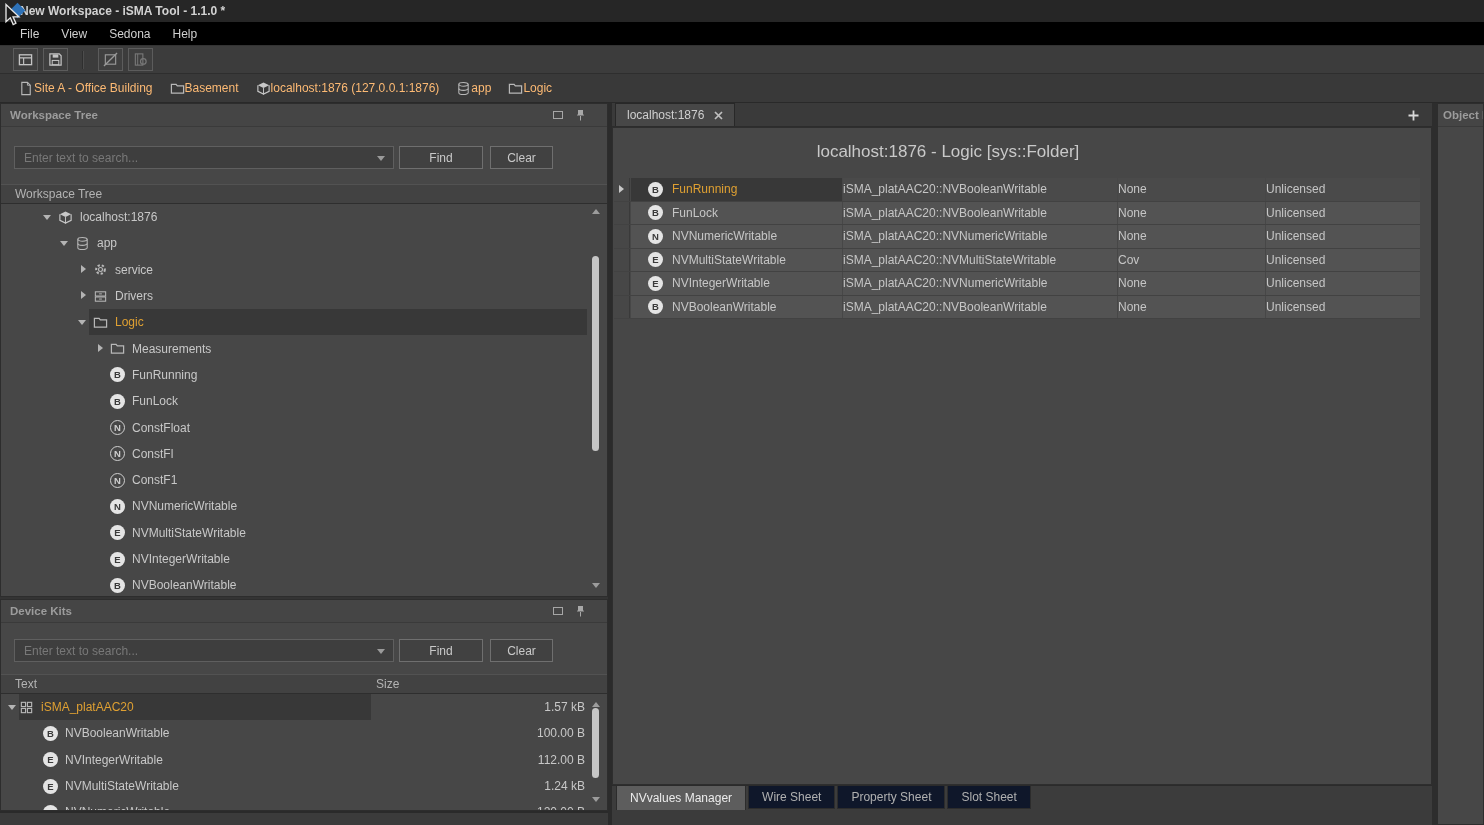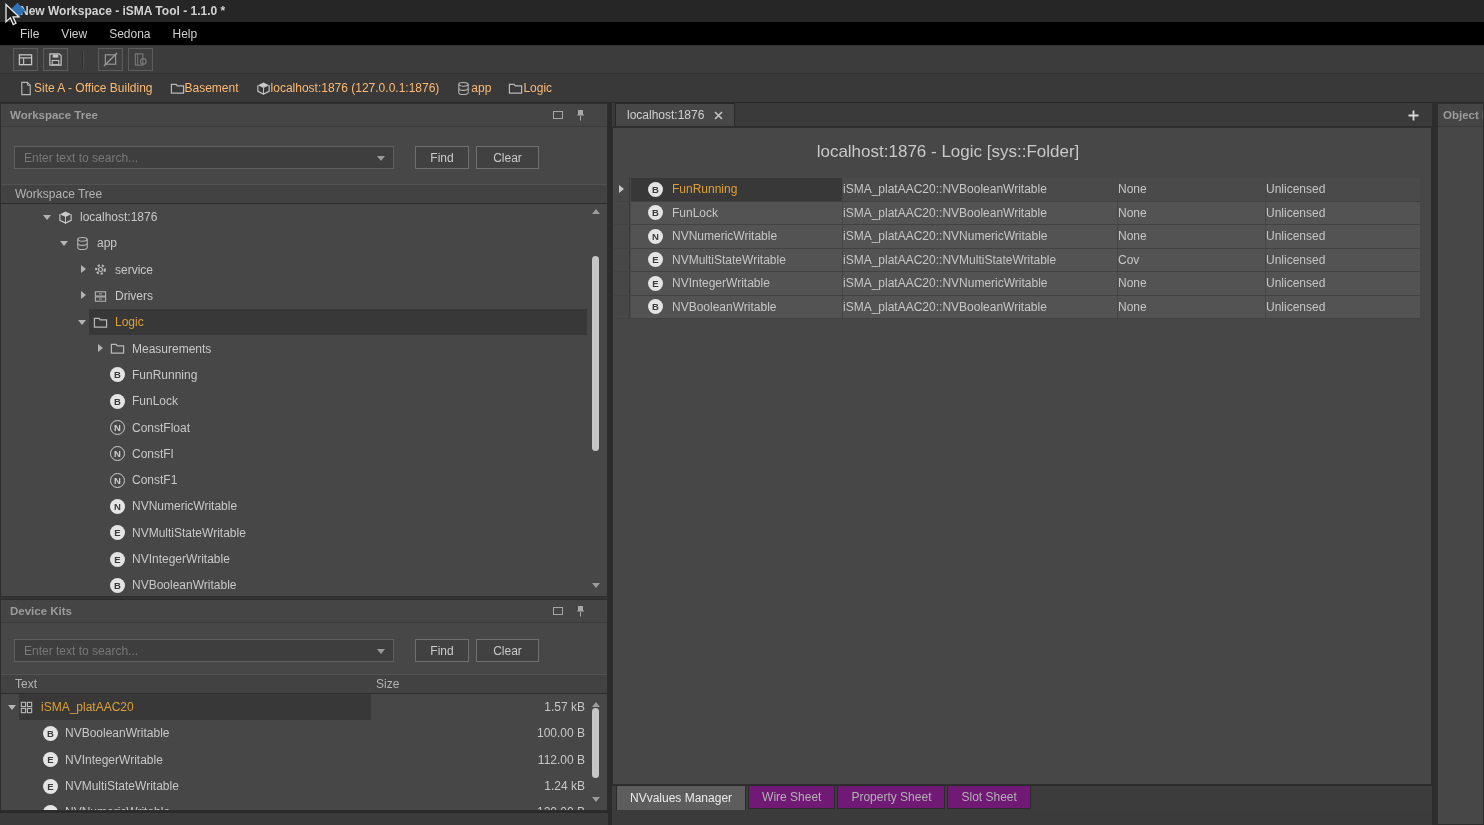--- a/index.html
+++ b/index.html
@@ -32,21 +32,21 @@
     align-items:center;padding:0 9px;font-weight:bold;color:#9c9c9c;font-size:11.5px;white-space:nowrap;overflow:hidden}
   .phicons{margin-left:auto;display:flex;align-items:center;gap:13px;padding-right:13px}
   .float-ic{width:10px;height:8px;border:1px solid #a6a6a6}
   .searchrow{display:flex;align-items:flex-start;padding:19px 8px 0 13px}
   .sinput{width:380px;height:23px;background:#3e3e3e;border:1px solid #5f5f5f;color:#787878;
     display:flex;align-items:center;padding:0 9px;position:relative}
   .darr{position:absolute;right:8px;top:9px;width:0;height:0;
     border-left:4px solid transparent;border-right:4px solid transparent;border-top:5px solid #9a9a9a}
   .btn{height:23px;background:#414141;border:1px solid #6f6f6f;color:#c9c9c9;
     display:flex;align-items:center;justify-content:center}
-  .btn.find{width:54px;margin-left:21px}
+  .btn.find{width:84px;margin-left:5px}
   .btn.clear{width:63px;margin-left:7px}
   .colheader{height:20px;background:#424242;border-top:1px solid #525252;border-bottom:1px solid #2e2e2e;
     display:flex;align-items:center;padding-left:14px;color:#b3b3b3;position:relative}
 
   
   #wtree{left:0;top:103px;width:608px;height:494px}
   #wtree .searchrow{height:57px}
   .tree{position:relative;height:391px;overflow:hidden}
   .trow{height:26.3px;display:flex;align-items:center}
   .exp{flex:0 0 12px;height:12px;position:relative}
@@ -102,21 +102,21 @@
   .mrow .cg{background:#474747;border-right:1px solid #3a3a3a}
   .cell{display:flex;align-items:center;padding-left:0;border-left:1px solid #474747}
   .cname{display:flex;align-items:center;gap:9px;padding-left:17px}
   .mrow.sel{background:#4a4a4a}
   .mrow.sel .cname{background:#383838}
   .mrow.sel .nlabel{color:#dfa032}
   .selind{width:0;height:0;border-top:4px solid transparent;border-bottom:4px solid transparent;
     border-left:5px solid #c8c8c8}
   .btabs{position:absolute;left:612px;top:785px;width:820px;height:25px;background:#3c3c3c;
     border-top:1px solid #2b2b2b;display:flex;align-items:flex-start;padding-left:4px}
-  .btab{height:23px;display:flex;align-items:center;padding:0 13px;background:#701a75;
+  .btab{height:23px;display:flex;align-items:center;padding:0 13px;background:#0f172a;
     border:1px solid #2c2c2c;border-top:none;color:#b0b0b0;margin-right:2px}
   .btab.active{background:#5d5d5d;color:#ececec;height:25px;font-weight:normal}
   .mstrip{position:absolute;left:612px;top:810px;width:820px;height:15px;background:#3b3b3b}
 
   
   .rsplit{position:absolute;left:1432px;top:103px;width:5px;height:722px;background:#2d2d2d}
   #objpanel{left:1437px;top:103px;width:47px;height:722px}
   #objpanel .phead{padding:0 0 0 5px}
 </style>
 </head>

